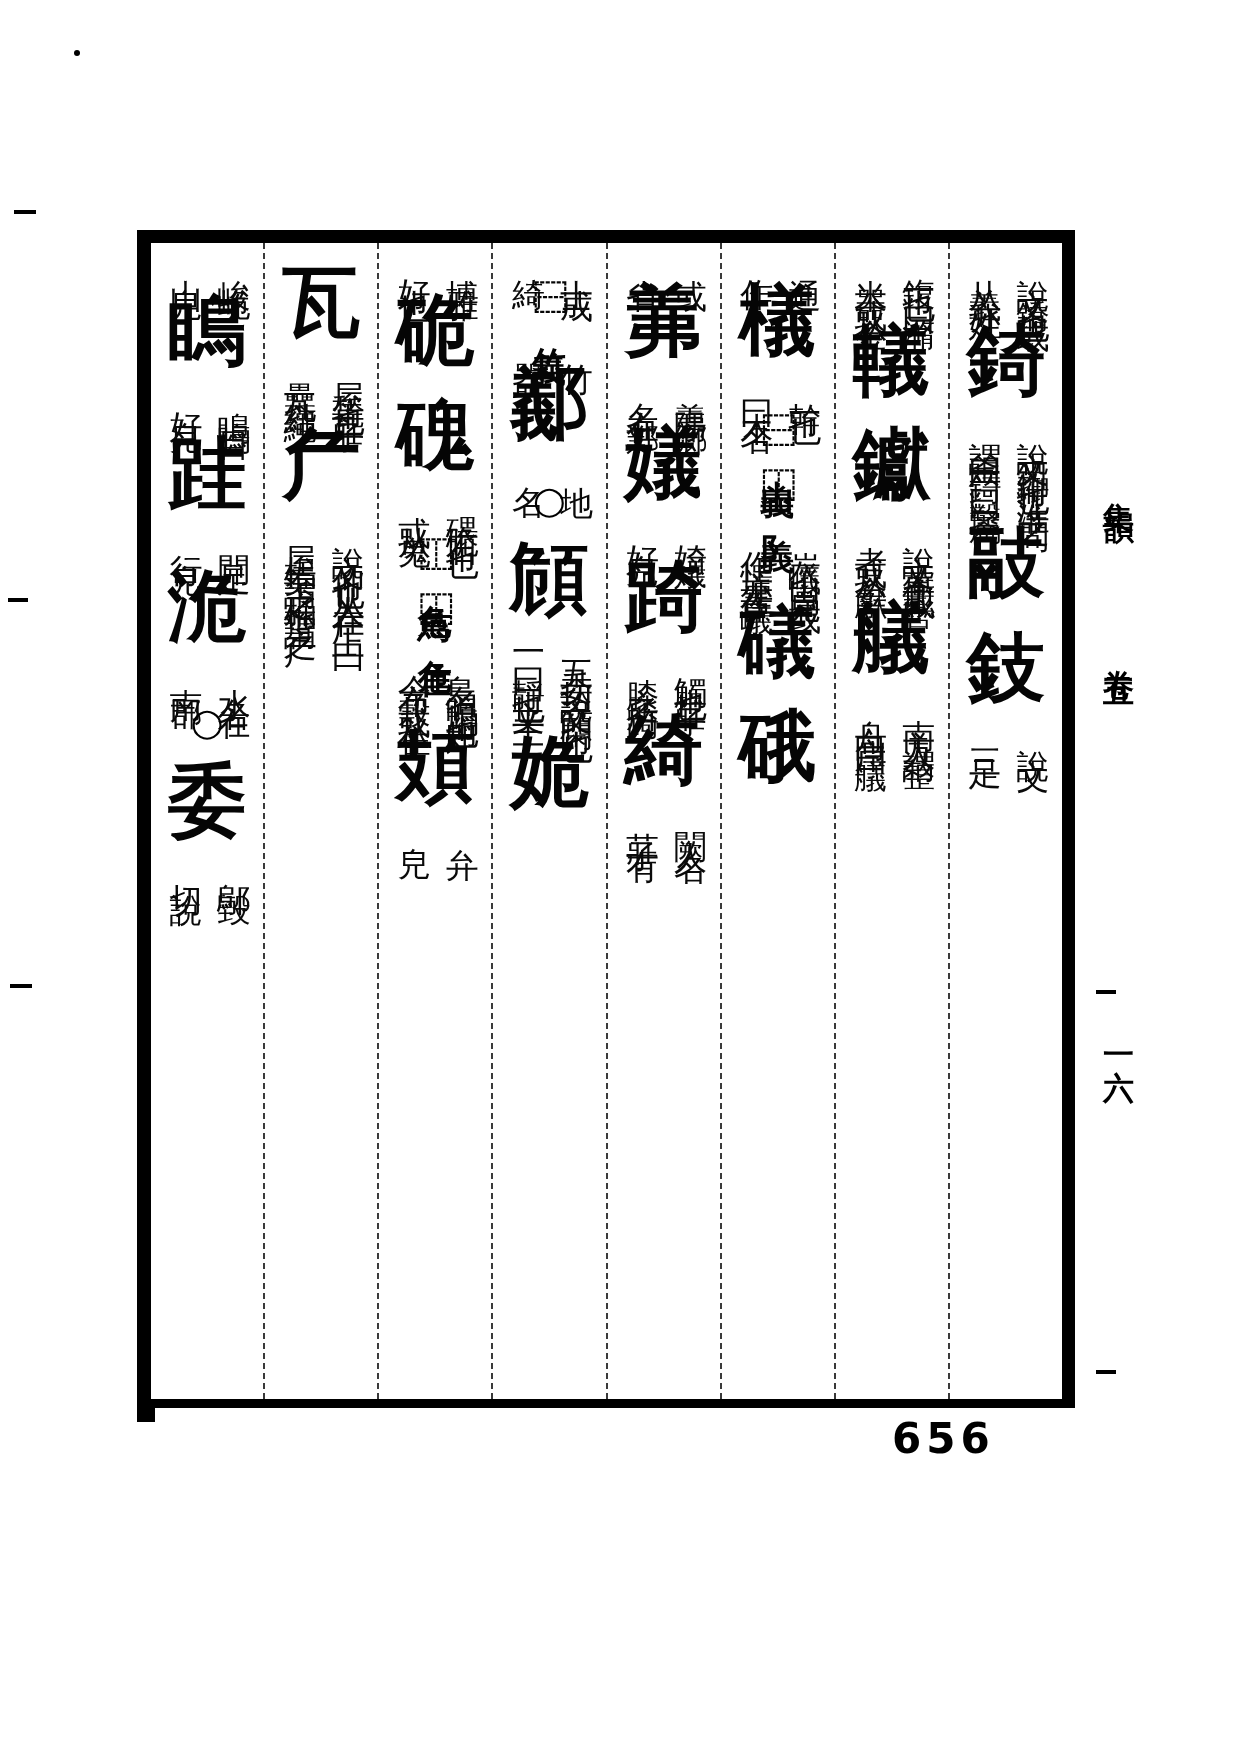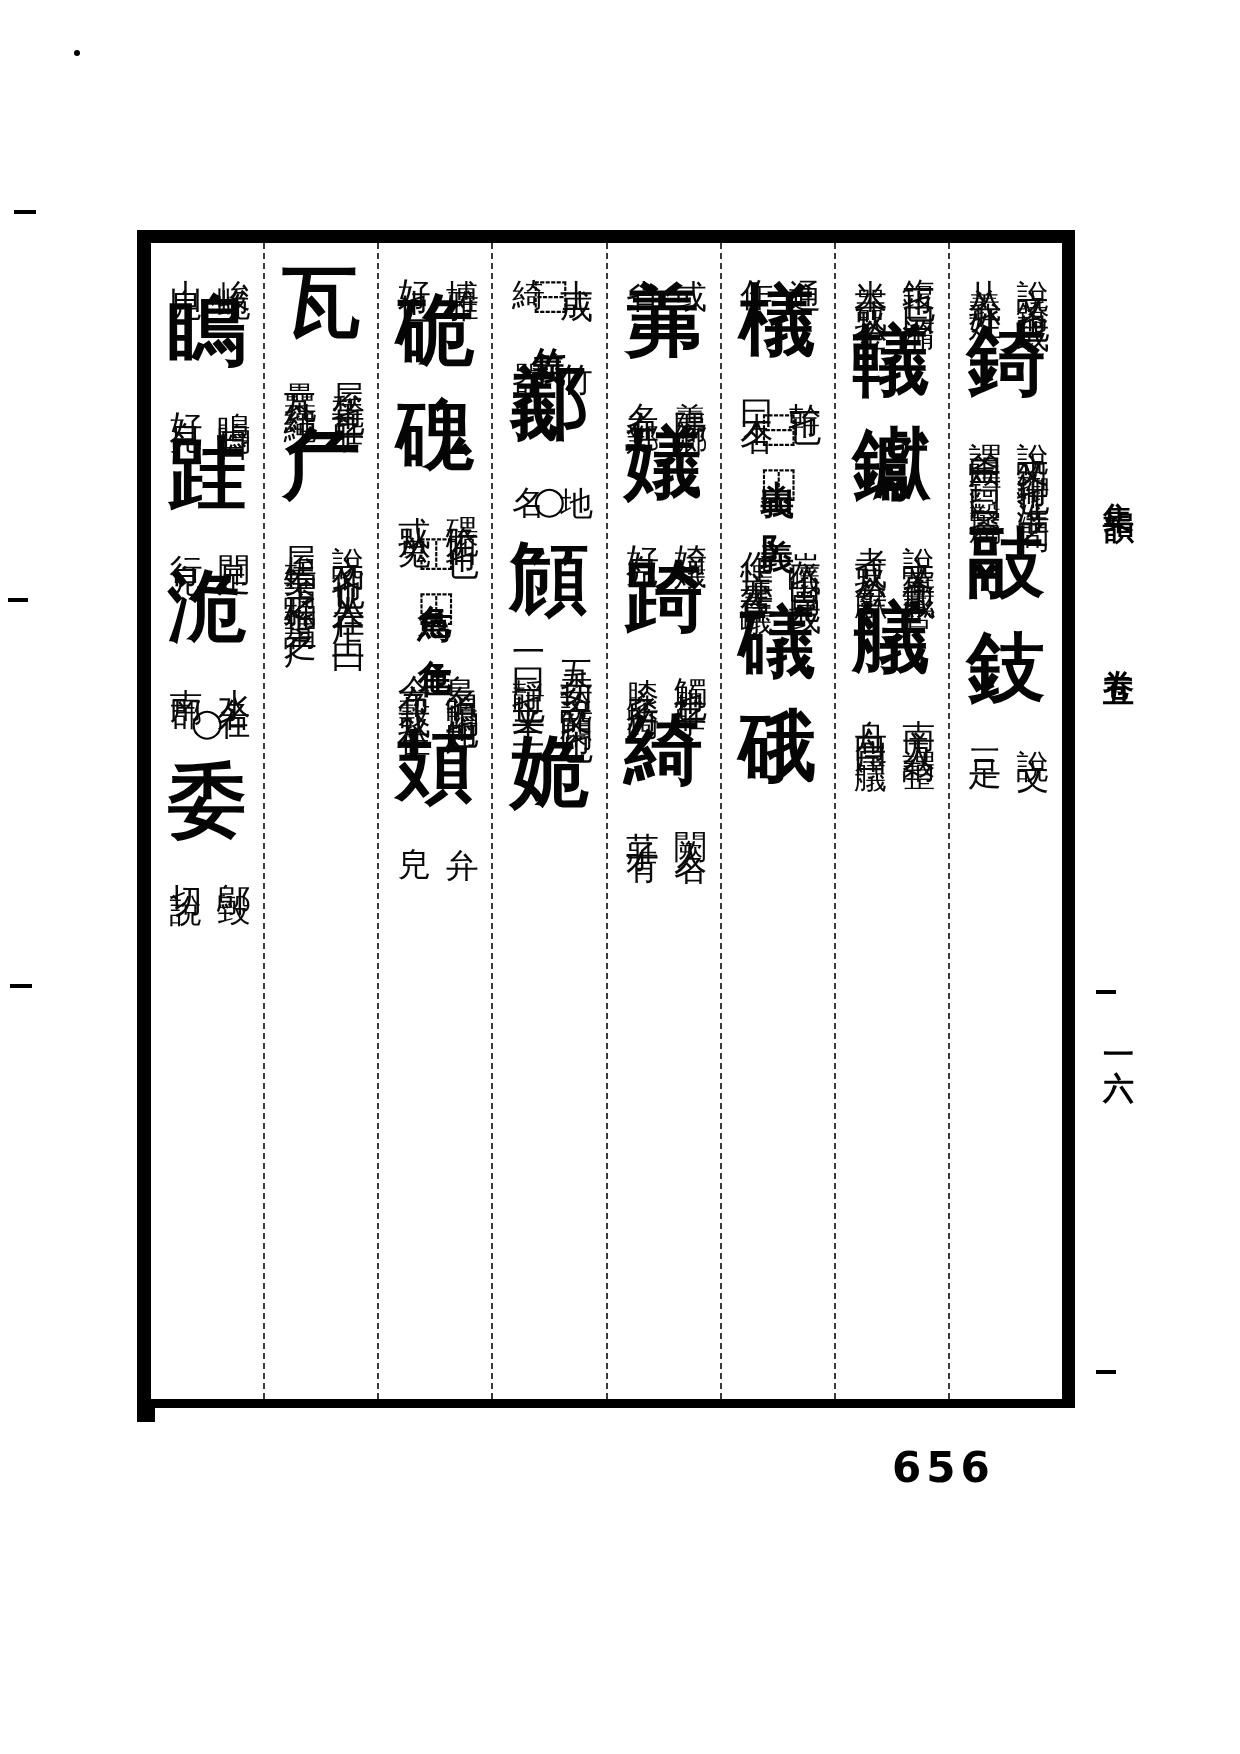--- a/index.html
+++ b/index.html
@@ -56,21 +56,21 @@
     position:absolute;left:6px;
     writing-mode:vertical-rl;text-orientation:upright;
     font-size:31px;letter-spacing:8px;color:#000;font-weight:bold;
   }
   .banxin-title{top:248px;}
   .banxin-volume{top:415px;}
   .banxin-folio{top:808px;}
   .banxin .dash{position:absolute;left:4px;width:20px;height:4px;background:#000;}
   
   .pagenum{
-    position:absolute;left:892px;top:1443px;
+    position:absolute;left:892px;top:1414px;
     font-family:"DejaVu Sans", sans-serif;font-weight:bold;
     font-size:42px;letter-spacing:5px;color:#000;
   }
   
   .margin-mark{position:absolute;background:#000;}
   .mm1{left:14px;top:210px;width:22px;height:4px;}
   .mm2{left:8px;top:598px;width:20px;height:4px;}
   .mm3{left:10px;top:984px;width:22px;height:4px;}
   .mm-dot{left:74px;top:50px;width:6px;height:6px;border-radius:50%;}
   .mm-nub{left:137px;top:1406px;width:18px;height:16px;}

